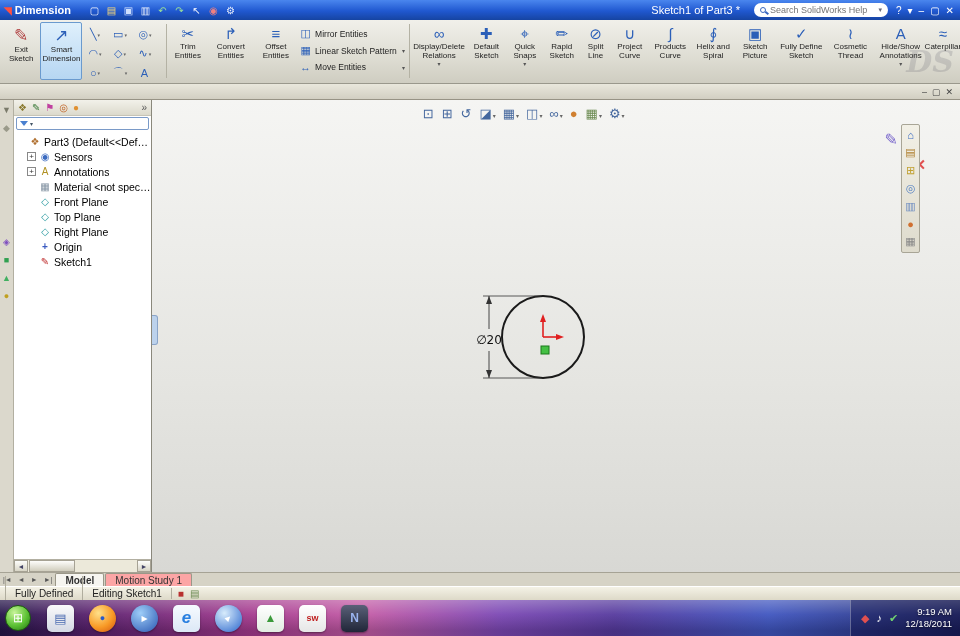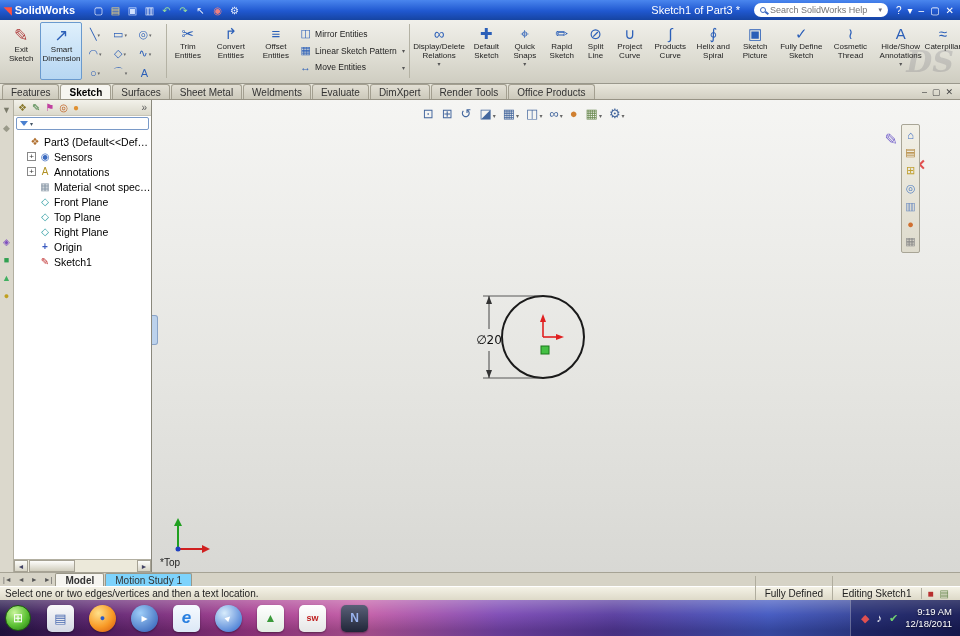--- a/index.html
+++ b/index.html
@@ -89,21 +89,21 @@
 .taskpane{position:absolute;right:40px;top:24px;width:19px;background:linear-gradient(#f2f0e6,#dedbcd);border:1px solid #a8a596;border-radius:2px;display:flex;flex-direction:column;align-items:center;gap:5px;padding:4px 0;z-index:3}
 .taskpane span{font-size:11px}
 .triad{position:absolute;left:8px;bottom:4px;z-index:2}
 .triad svg{display:block;margin-left:6px}
 .vlabel{font-size:10px;color:#222;margin-top:0}
 
 
 .mtabs{position:absolute;left:0;top:572px;width:960px;height:14px;background:#d6d3c6;border-top:1px solid #a6a395;display:flex;align-items:flex-end}
 .mnav{display:flex;align-items:center;height:100%}
 .mnav span{font-size:7px;color:#555;padding:0 3px}
-.mtab{padding:1px 9px 0;font-size:10px;color:#333;background:#7dd3fc;border:1px solid #9a9788;border-bottom:none;border-radius:2px 2px 0 0;margin-right:1px;height:13px;white-space:nowrap}
+.mtab{padding:1px 9px 0;font-size:10px;color:#333;background:#fca5a5;border:1px solid #9a9788;border-bottom:none;border-radius:2px 2px 0 0;margin-right:1px;height:13px;white-space:nowrap}
 .mtab.active{background:#f6f5f0;font-weight:bold}
 
 
 .status{position:absolute;left:0;top:586px;width:960px;height:14px;background:linear-gradient(#f4f2e6,#ddd9c8);border-top:1px solid #fff;display:flex;align-items:center;font-size:10px;color:#222;padding:0 5px}
 .smsg{flex:1;white-space:nowrap;overflow:hidden}
 .sitem{padding:12px 9px;border-left:1px solid #b0ad9e;white-space:nowrap}
 .sicons{display:flex;gap:6px;padding:0 6px;border-left:1px solid #b0ad9e}
 
 
 .taskbar{position:absolute;left:0;top:600px;width:960px;height:36px;background:linear-gradient(90deg,#241448 0%,#5c2270 10%,#a43a8e 26%,#c45ca6 38%,#7c48b4 52%,#563a9e 64%,#4056c0 80%,#222a6e 100%);display:flex;align-items:center;overflow:hidden}
@@ -125,21 +125,21 @@
 .clock{text-align:right;color:#fff;font-size:9.5px;line-height:1.25;text-shadow:0 1px 2px rgba(0,0,0,.6)}
 </style>
 </head>
 <body>
 
 <div id="root">
 
   <div class="titlebar">
     <span class="logo">
       <span class="mark">◥</span>
-      <span>SolidWorks</span>
+      <span>Dimension</span>
     </span>
     <div class="ttools">
 
     <span class="ttool" style="color:#e8eefc">▢</span>
         <span class="ttool" style="color:#f8d878">▤</span>
         <span class="ttool" style="color:#cfe0ff">▣</span>
         <span class="ttool" style="color:#e8eefc">▥</span>
         <span class="ttool" style="color:#9ae09a">↶</span>
         <span class="ttool" style="color:#9ae09a">↷</span>
         <span class="ttool" style="color:#ffffff">↖</span>
@@ -356,32 +356,20 @@
           <span class="rbtn">
             <span class="g">≈</span>
             <span>Caterpillar</span>
             <span class="arr"></span>
           </span>
         </span>
     </div>
   </div>
 
   <div class="tabbar">
-    <span style="display:flex;align-items:flex-end">
-
-    <span class="tab">Features</span>
-        <span class="tab active">Sketch</span>
-        <span class="tab">Surfaces</span>
-        <span class="tab">Sheet Metal</span>
-        <span class="tab">Weldments</span>
-        <span class="tab">Evaluate</span>
-        <span class="tab">DimXpert</span>
-        <span class="tab">Render Tools</span>
-        <span class="tab">Office Products</span>
-      </span>
     <span class="docwin">
 
     <span>–</span>
         <span>▢</span>
         <span>✕</span>
       </span>
   </div>
 
   <div class="main">
     <div class="leftregion">
@@ -556,50 +544,39 @@
 
       <span style="color:#3a6ac0">⌂</span>
           <span style="color:#b08030">▤</span>
           <span style="color:#c0a030">⊞</span>
           <span style="color:#4a7ac0">◎</span>
           <span style="color:#6a8ac0">▥</span>
           <span style="color:#d07030">●</span>
           <span style="color:#888888">▦</span>
         </div>
 
-      <div class="triad">
-        <svg width="56" height="42" viewBox="0 0 56 42">
-          <line x1="12" y1="34" x2="12" y2="8" stroke="#20a020" stroke-width="2"></line>
-          <polygon points="12,3 8,11 16,11" fill="#20a020"></polygon>
-          <line x1="12" y1="34" x2="38" y2="34" stroke="#d02020" stroke-width="2"></line>
-          <polygon points="44,34 36,30 36,38" fill="#d02020"></polygon>
-          <circle cx="12" cy="34" r="2.5" fill="#2040c0"></circle>
-        </svg>
-        <div class="vlabel">*Top</div>
-      </div>
     </div>
   </div>
 
   <div class="mtabs">
     <span class="mnav">
 
     <span>|◄</span>
         <span>◄</span>
         <span>►</span>
         <span>►|</span>
       </span>
     <span style="display:flex;align-items:flex-end">
 
     <span class="mtab active">Model</span>
         <span class="mtab">Motion Study 1</span>
       </span>
   </div>
 
   <div class="status">
-    <span class="smsg">Select one or two edges/vertices and then a text location.</span>
     <span class="sitem">Fully Defined</span>
     <span class="sitem">Editing Sketch1</span>
     <span class="sicons">
 
     <span style="color:#b83030">■</span>
         <span style="color:#6a8a50">▤</span>
       </span>
   </div>
 
   <div class="taskbar">

